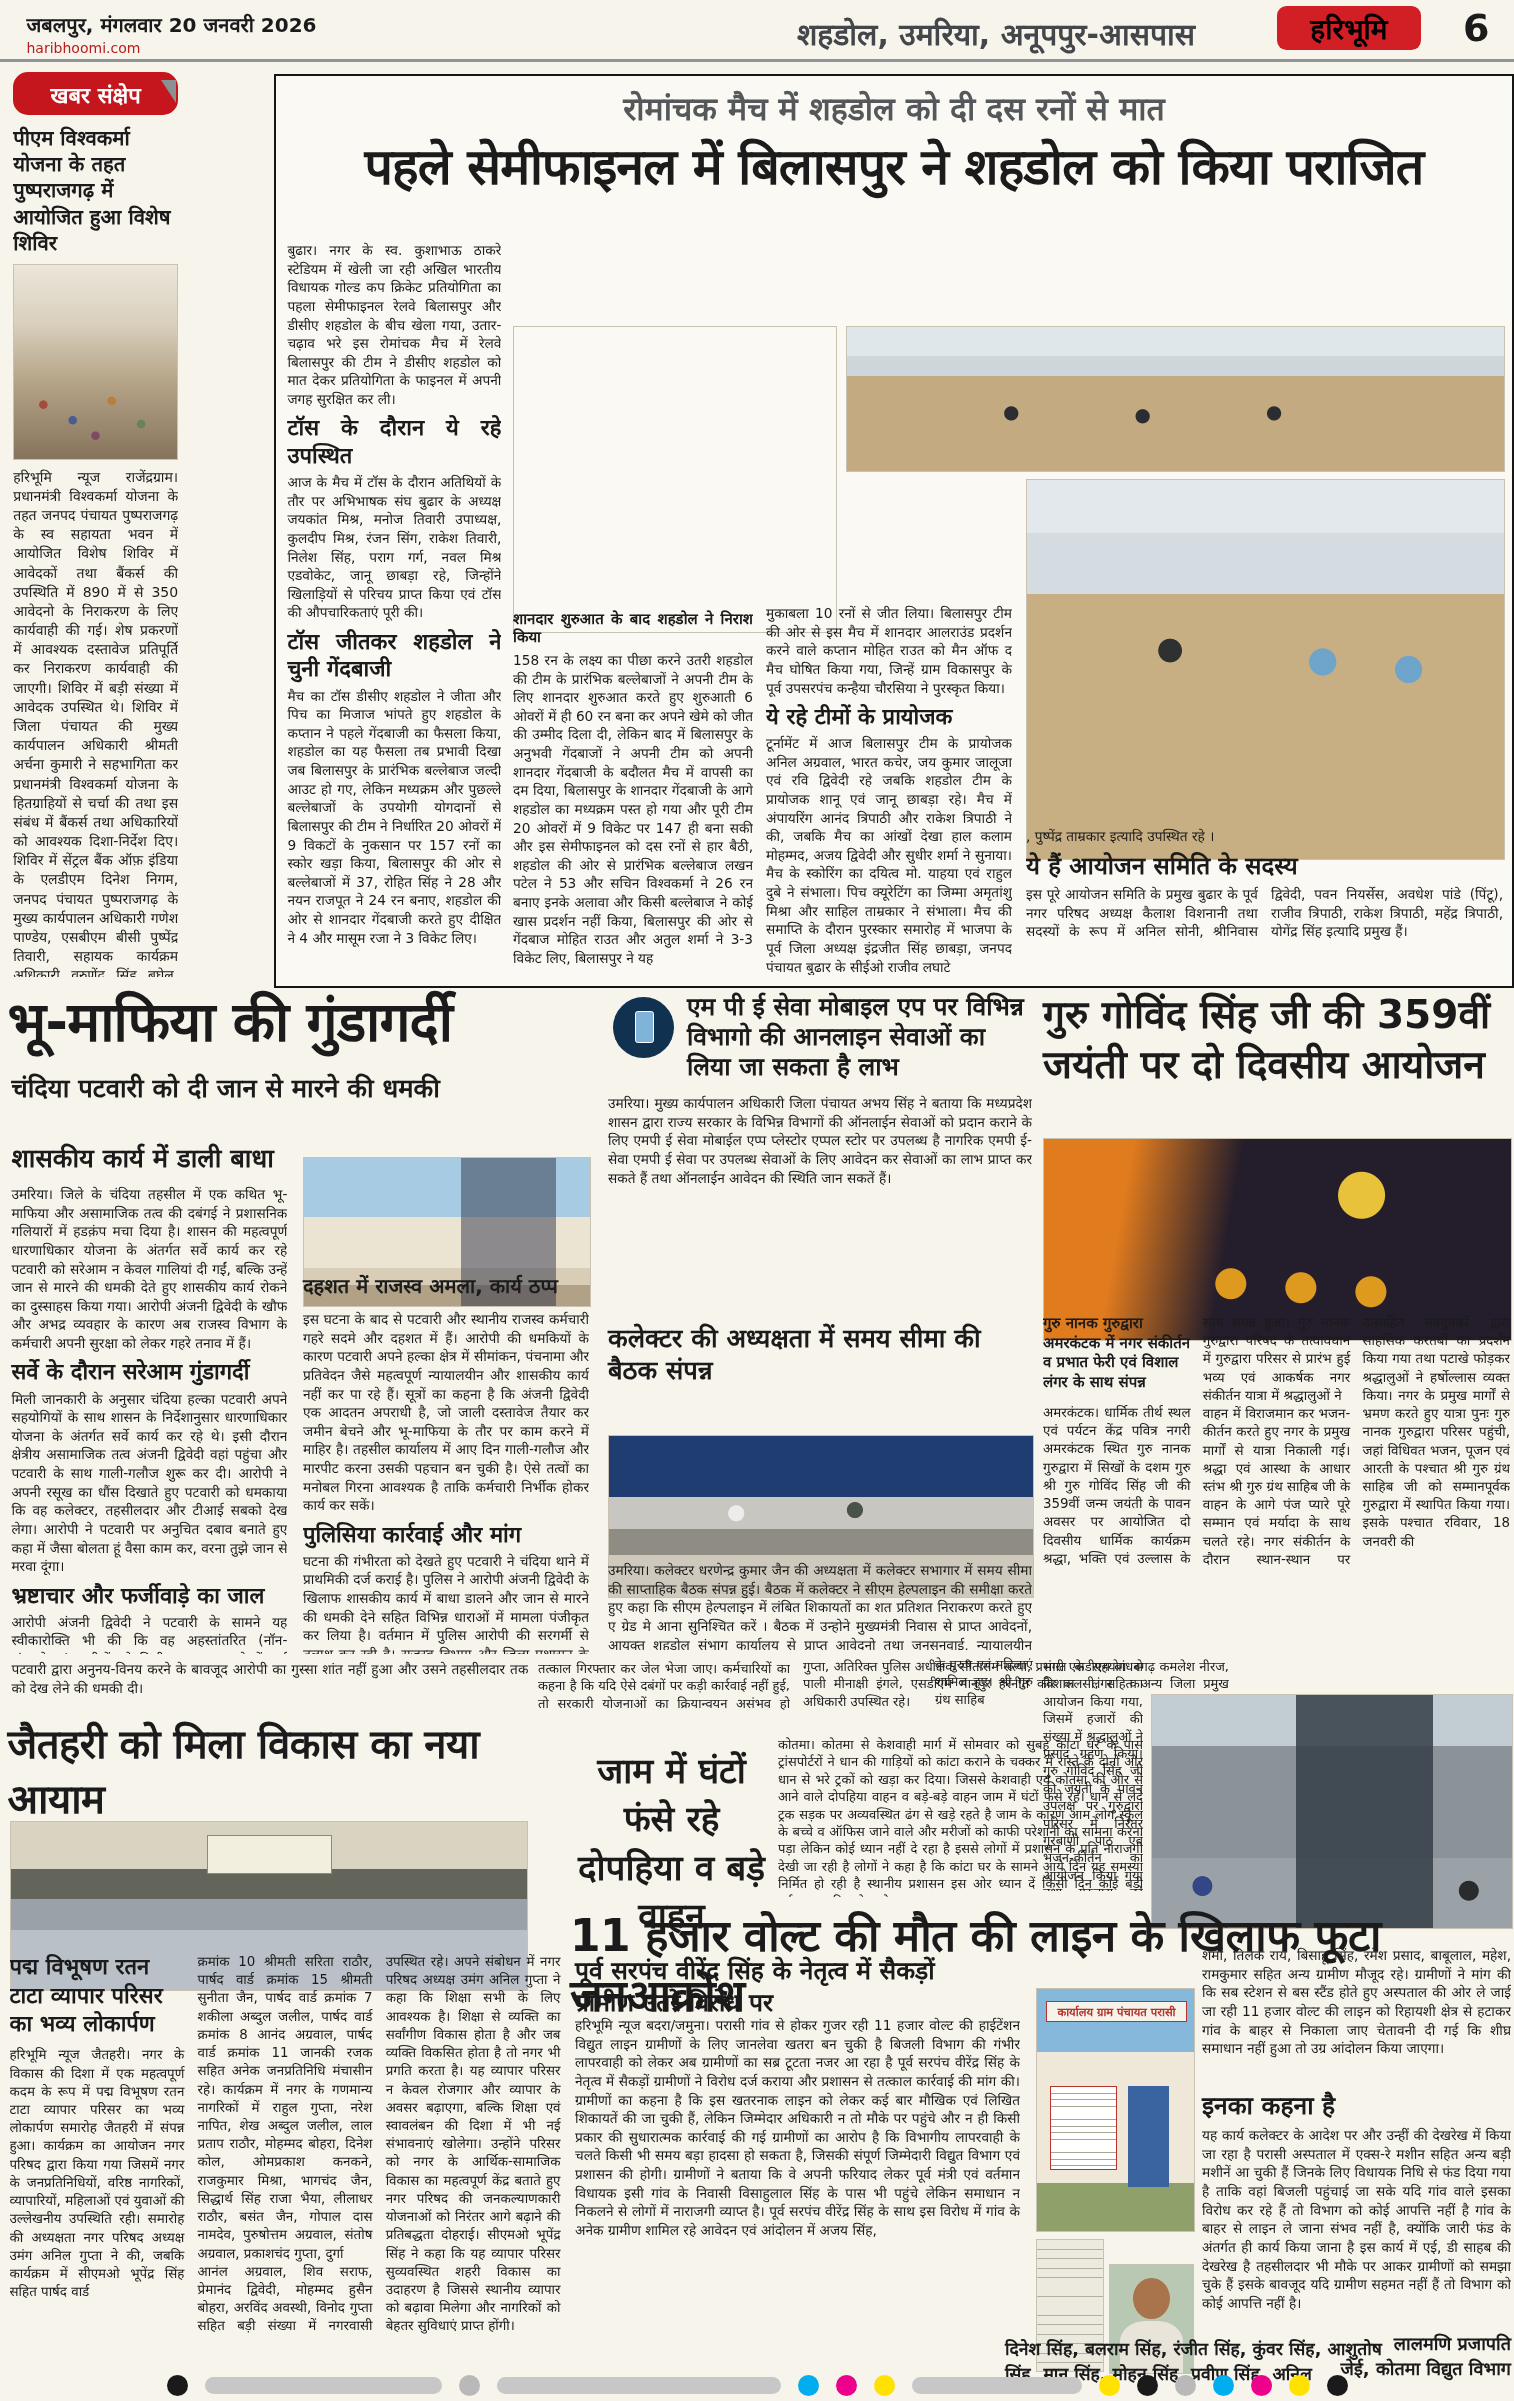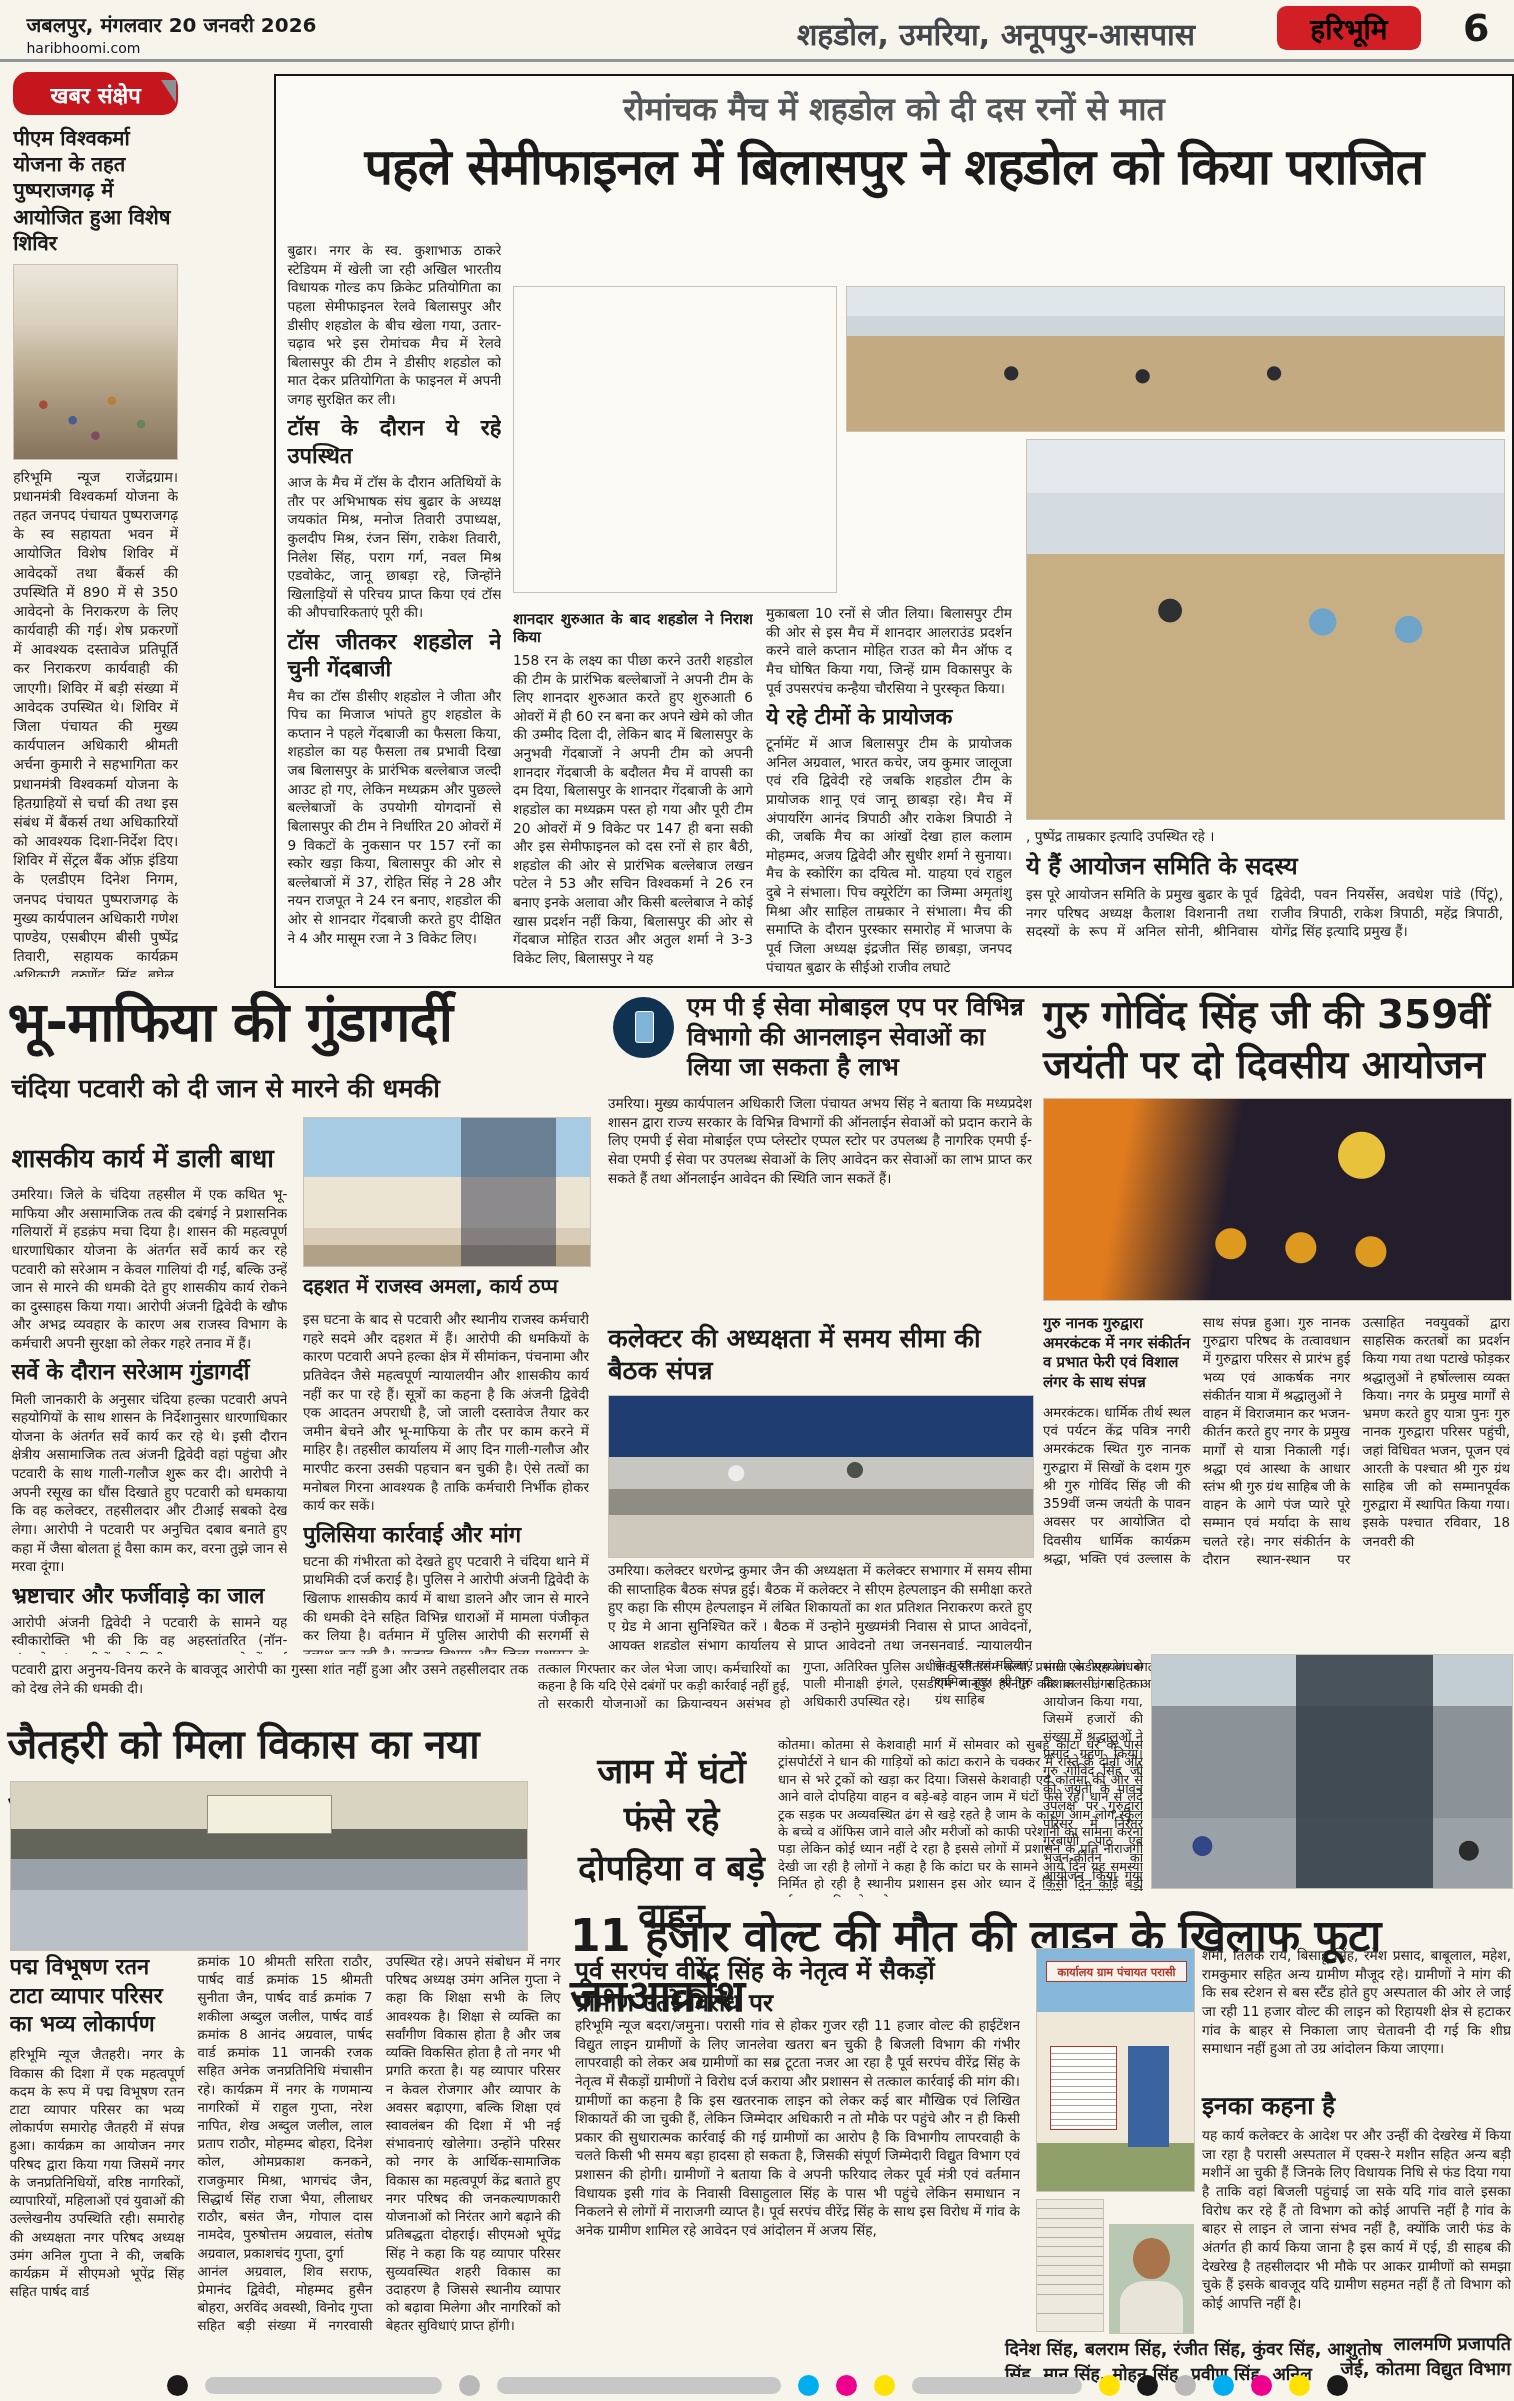--- a/index.html
+++ b/index.html
@@ -4,26 +4,26 @@
 <title>हरिभूमि</title>
 <style>
   html,body{margin:0;padding:0;background:#d9d5cc;}
   .page{position:relative;width:1514px;height:2402px;margin:0 auto;background:#f7f4ec;
         font-family:"DejaVu Sans","Liberation Sans",sans-serif;color:#1b1b1b;overflow:hidden;}
   .abs{position:absolute;}
   h1,h2,h3,h4,p{margin:0;padding:0;}
   .body-text{font-size:13.7px;line-height:1.36;text-align:justify;overflow:hidden;}
   .small-text{font-size:13px;line-height:1.34;text-align:justify;overflow:hidden;}
   .runhead{font-weight:700;font-size:22px;line-height:1.25;margin:5.7px 0 3.8px;}
-  .photo{position:absolute;overflow:hidden;border:0.9px solid #c9c2b2;}
+  .photo{position:absolute;overflow:hidden;border:0.9px solid #c9c2b2;margin-top:40px;}
   .photo-inflow{position:relative;overflow:hidden;border:0.9px solid #c9c2b2;}
 
   
   .hdr-date{left:26.5px;top:11.4px;font-size:20px;font-weight:700;}
-  .hdr-web{left:26.5px;top:40px;font-size:14px;color:#0f172a;}
+  .hdr-web{left:26.5px;top:40px;font-size:14px;color:#b91c1c;}
   .hdr-region{left:731px;top:13.2px;width:530px;font-size:30px;font-weight:800;color:#43474b;text-align:center;}
   .hdr-logo{left:1277px;top:5.7px;width:144px;height:44px;background:#d21f26;color:#000000;font-size:28px;
             font-weight:800;border-radius:9.5px;display:flex;align-items:center;justify-content:center;}
   .hdr-page{left:1463px;top:5.7px;font-size:38px;font-weight:700;}
   .hdr-rule{left:0;top:59px;width:1514px;height:2.8px;background:#8f9498;}
 
   
   .brief{left:13.2px;top:72px;width:165px;height:905px;overflow:hidden;}
   .badge{position:relative;background:#c4161c;color:#fff;font-size:22px;font-weight:800;
          text-align:center;padding:6.6px 0;border-radius:15px;}

